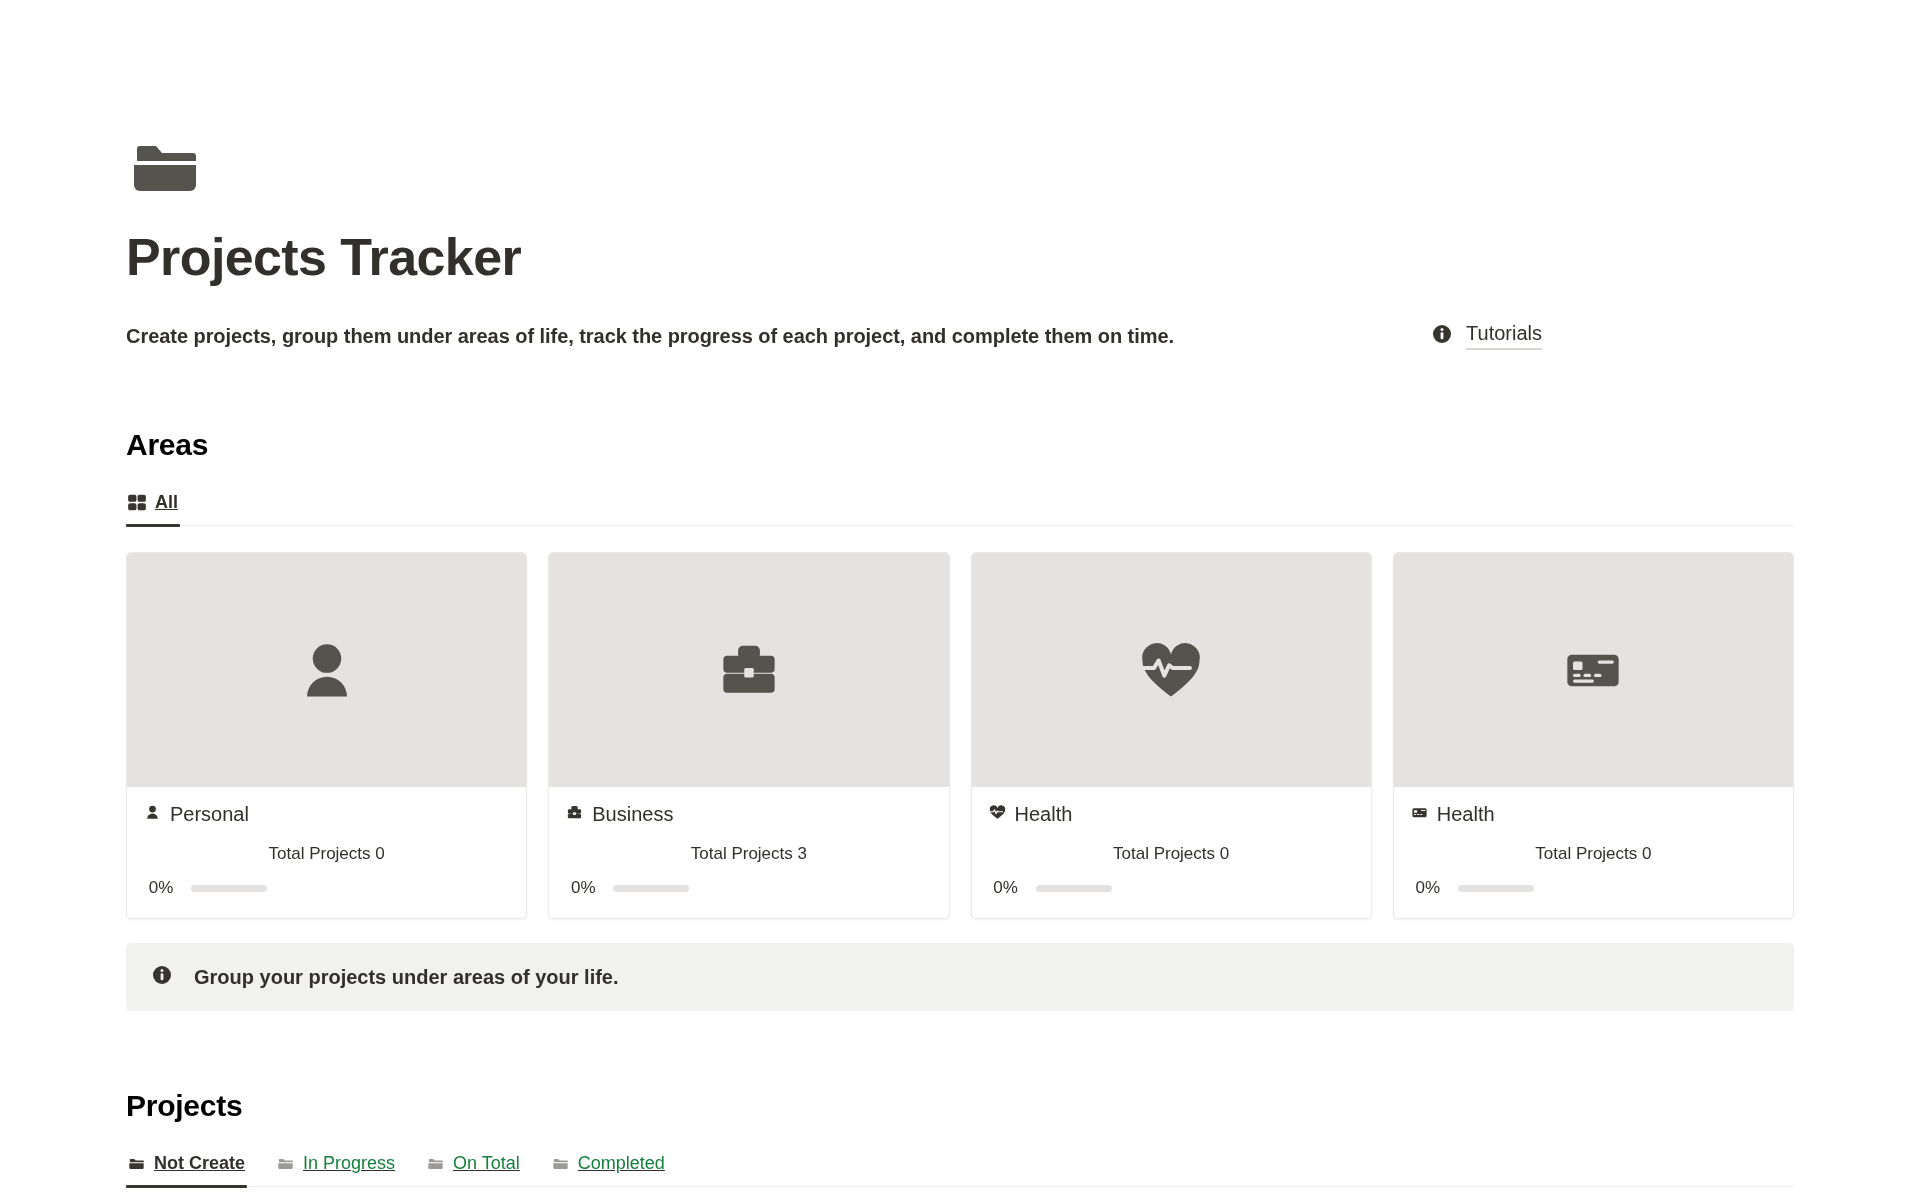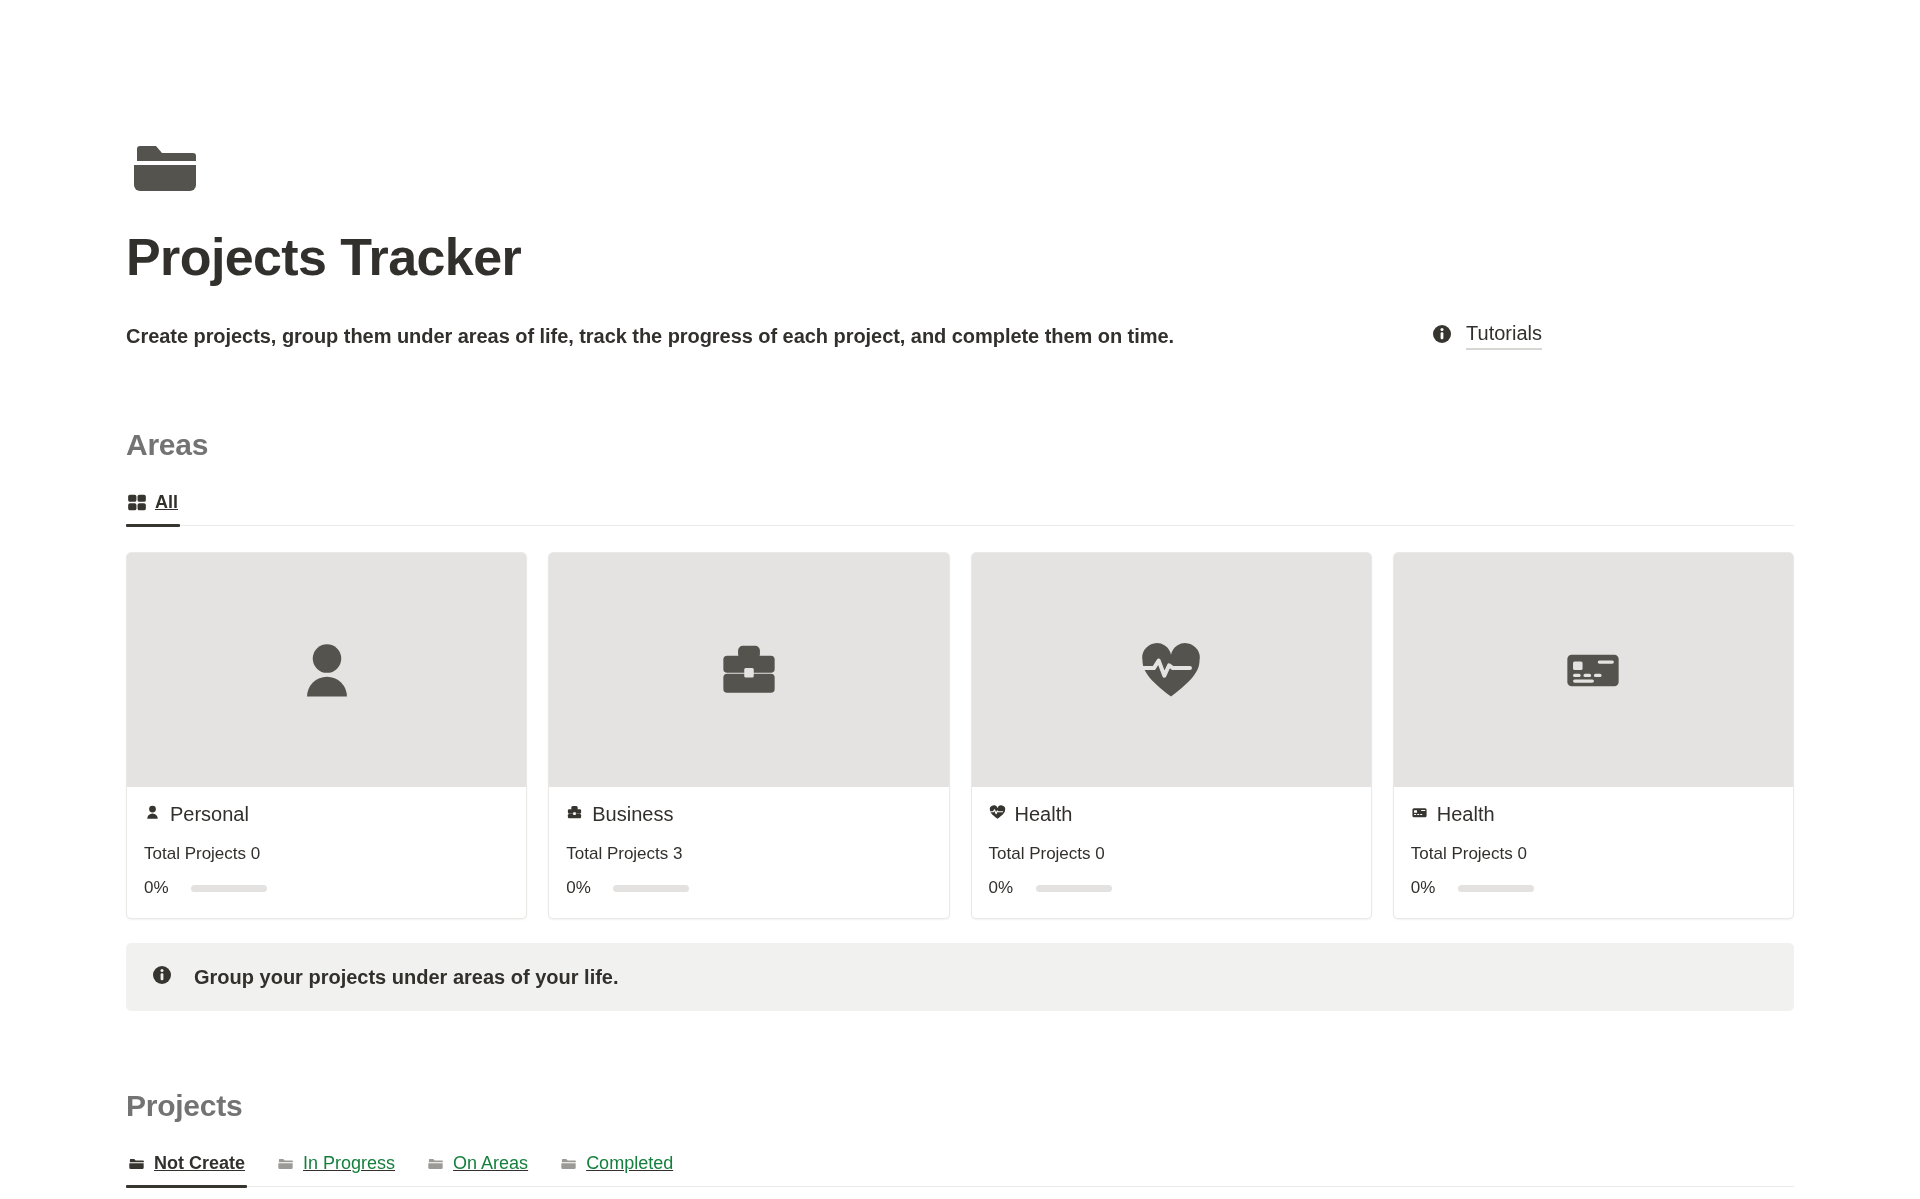--- a/index.html
+++ b/index.html
@@ -82,21 +82,21 @@
 
   
   .section {
     margin-top: 78px;
   }
 
   .section-title {
     font-size: 30px;
     font-weight: 700;
     letter-spacing: -0.25px;
-    color: #737373;
+    color: #000000;
     margin-bottom: 26px;
   }
 
   
   .tabbar {
     display: flex;
     align-items: flex-end;
     gap: 28px;
     border-bottom: 1.5px solid #EDECEA;
     padding-bottom: 0;
@@ -128,20 +128,21 @@
     height: 3px;
     background: #37352F;
     border-radius: 1px;
   }
 
   
   .cards-row {
     display: flex;
     gap: 21px;
     margin-top: 26px;
+    text-align: center;
   }
 
   .area-card {
     flex: 1 1 0;
     min-width: 0;
     background: #ffffff;
     border: 1px solid #EAE9E6;
     border-radius: 5px;
     overflow: hidden;
     box-shadow: 0 1px 2px rgba(15,15,15,0.06);
@@ -435,21 +436,21 @@
           <span class="tab-label">In Progress</span>
         </div>
 
         <div class="tab">
           <span>
             <svg viewBox="0 0 18 18" width="17" height="17" aria-hidden="true">
               <path class="ic" d="M2 4.2 h4.6 l1.5 1.7 h7.9 a0.8 0.8 0 0 1 0.8 0.8 v1.1 h-14.8 v-2.8 a0.8 0.8 0 0 1 0.8 -0.8 z"></path>
               <path class="ic" d="M1.4 8.8 h15.2 v4.6 a1.5 1.5 0 0 1 -1.5 1.5 h-12.2 a1.5 1.5 0 0 1 -1.5 -1.5 z"></path>
             </svg>
           </span>
-          <span class="tab-label">On Areas</span>
+          <span class="tab-label">On Total</span>
         </div>
 
         <div class="tab">
           <span>
             <svg viewBox="0 0 18 18" width="17" height="17" aria-hidden="true">
               <path class="ic" d="M2 4.2 h4.6 l1.5 1.7 h7.9 a0.8 0.8 0 0 1 0.8 0.8 v1.1 h-14.8 v-2.8 a0.8 0.8 0 0 1 0.8 -0.8 z"></path>
               <path class="ic" d="M1.4 8.8 h15.2 v4.6 a1.5 1.5 0 0 1 -1.5 1.5 h-12.2 a1.5 1.5 0 0 1 -1.5 -1.5 z"></path>
             </svg>
           </span>
           <span class="tab-label">Completed</span>

